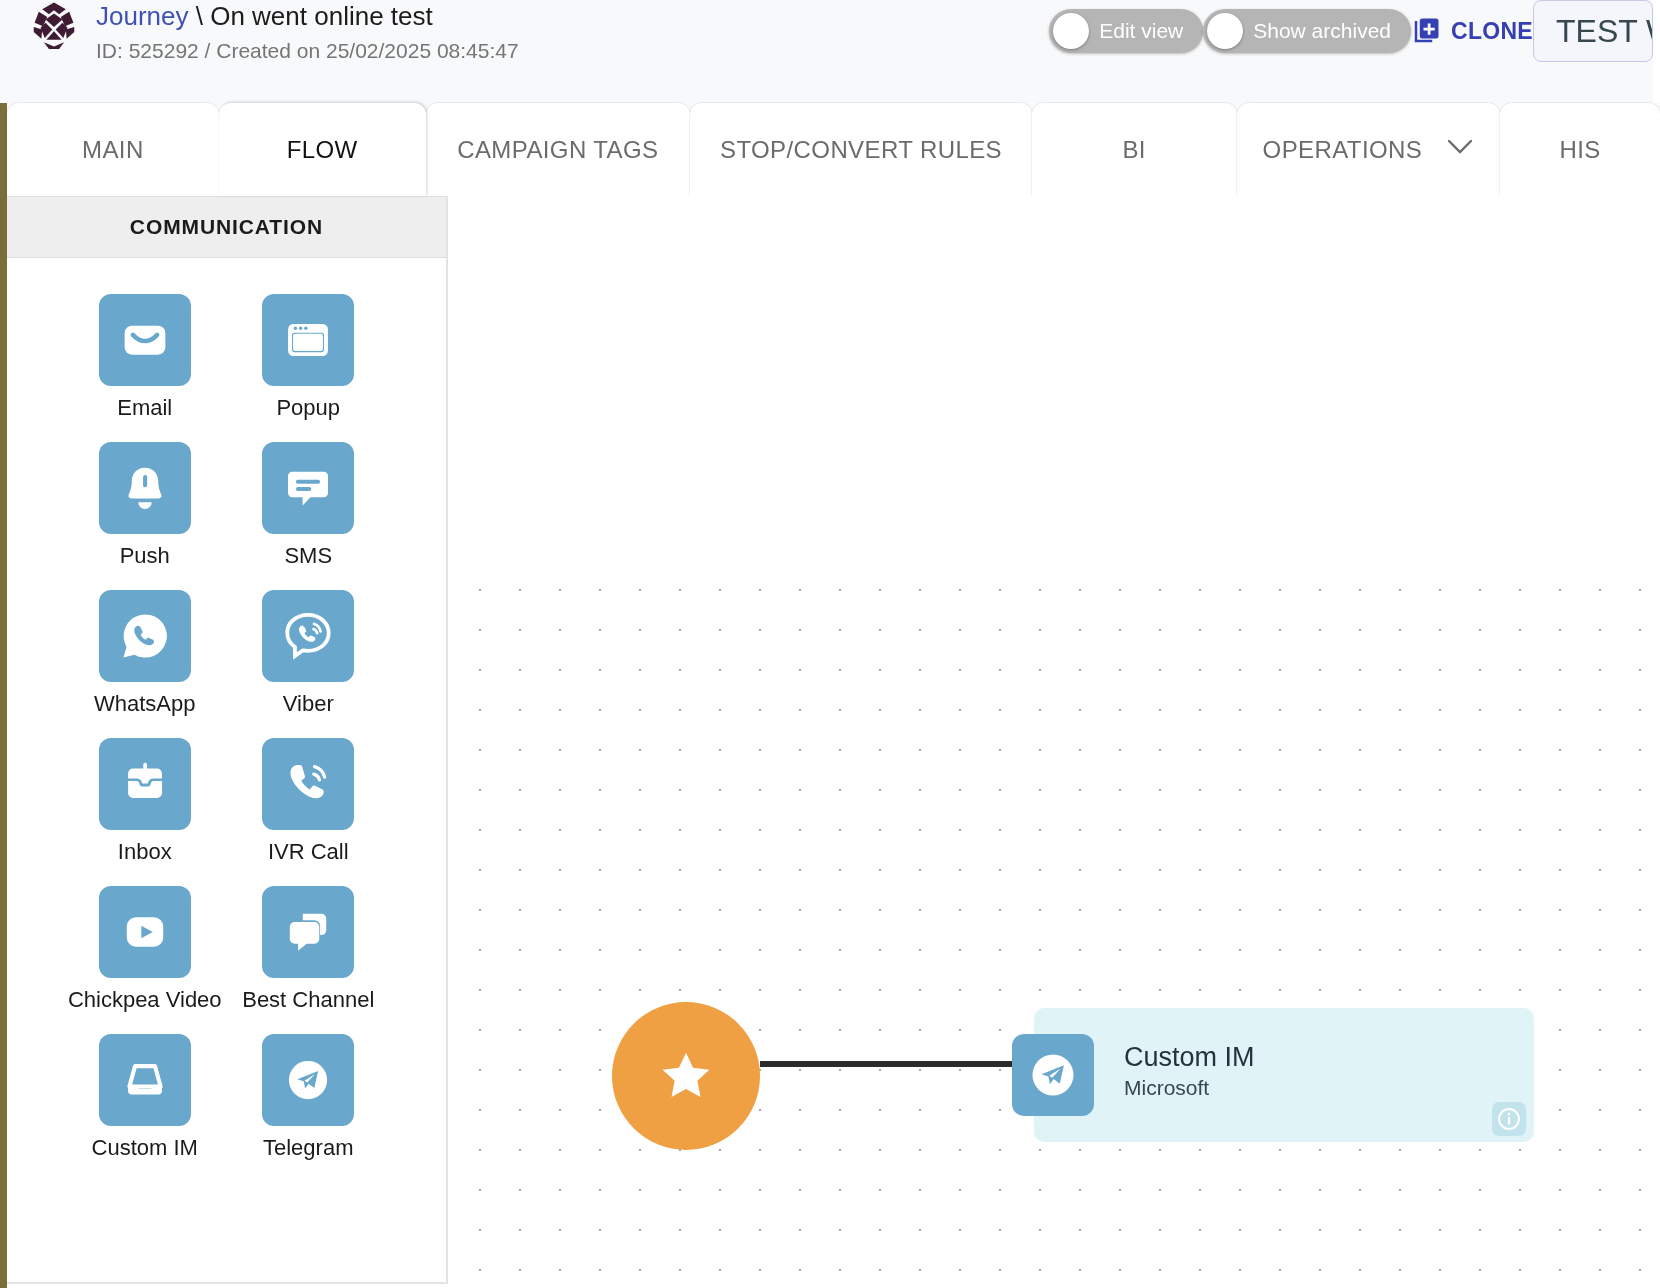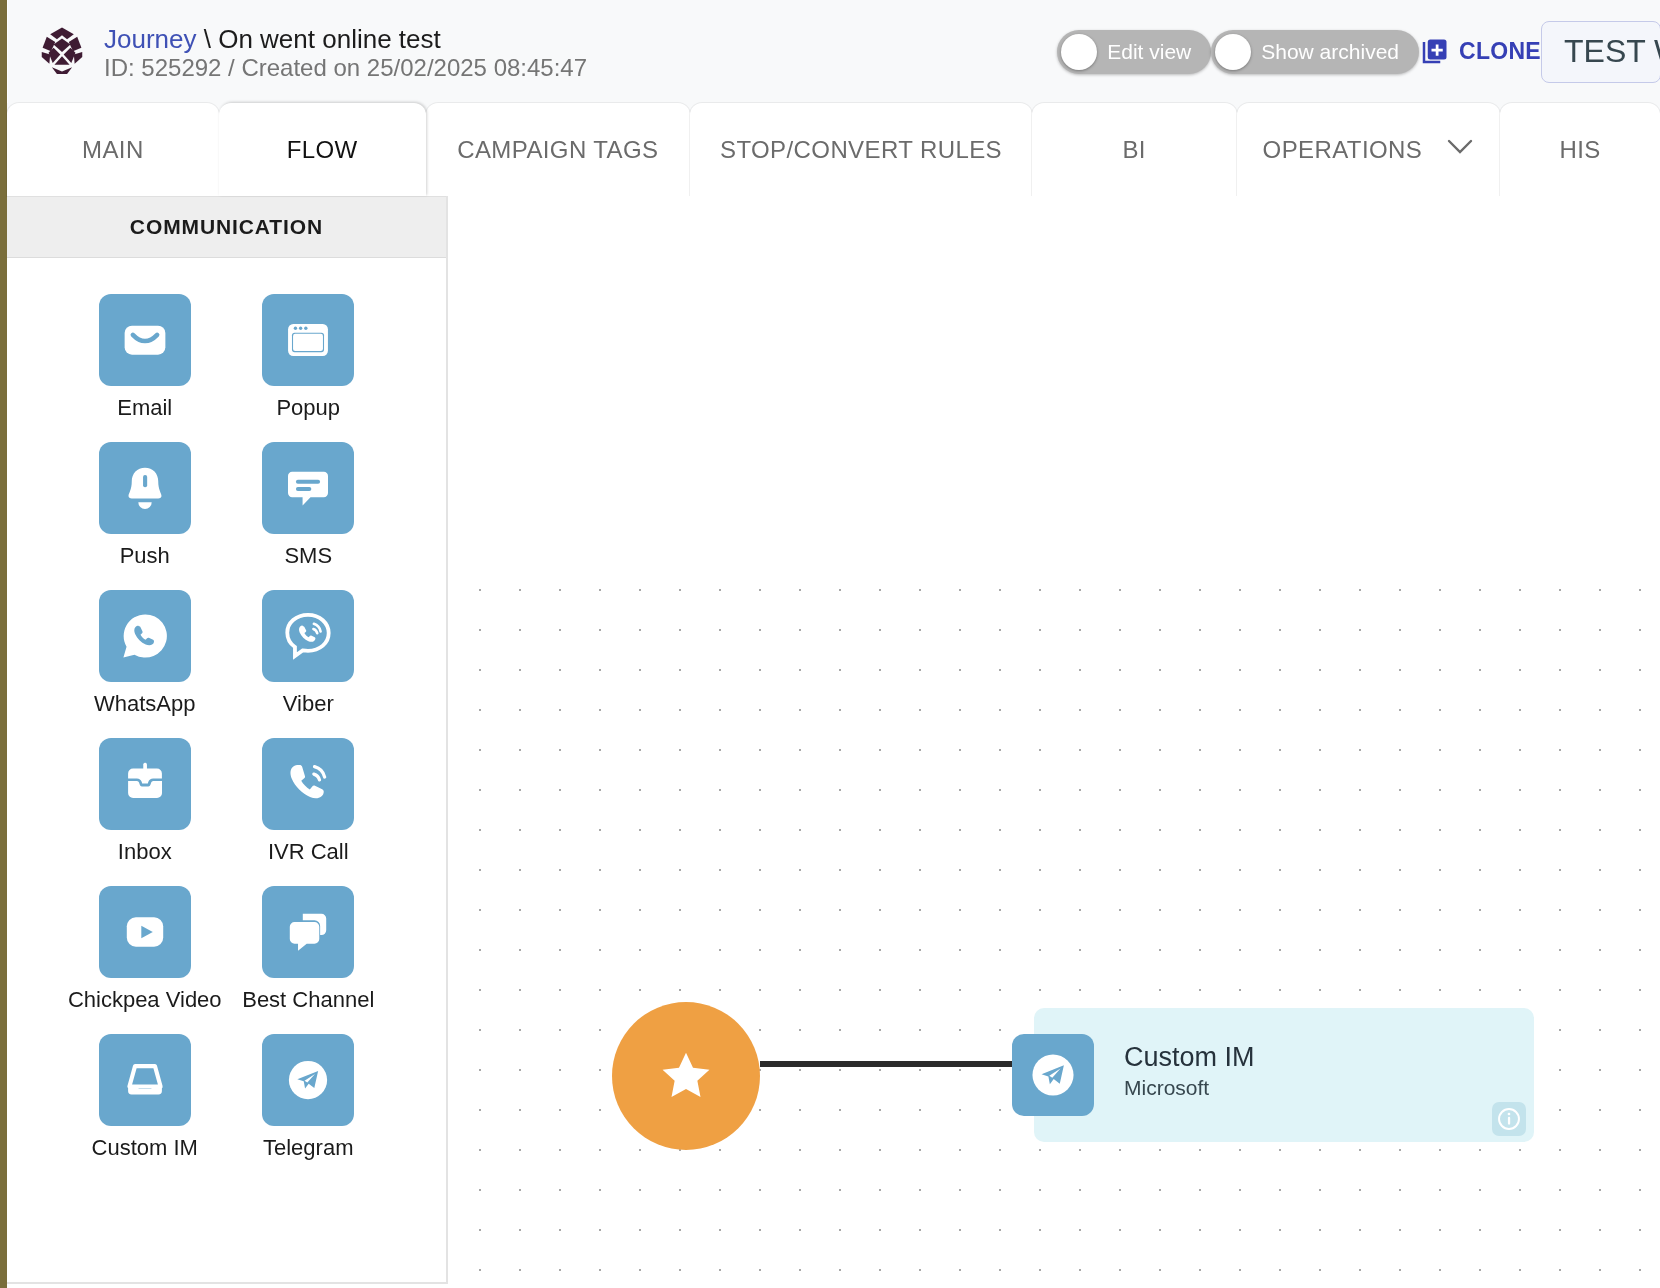--- a/index.html
+++ b/index.html
@@ -12,37 +12,37 @@
   #app { position: relative; width: 1660px; height: 1288px; }
 
   
   .left-strip {
     position: absolute; left: 0; top: 0; width: 7px; height: 1288px;
     background: #7a6e3b;
   }
 
   
   .header {
-    position: absolute; left: 8px; top: 0; width: 1653px; height: 103px;
+    position: absolute; left: 0; top: 0; width: 1653px; height: 103px;
     background: #f8f9fa;
-    display: flex; align-items: center;
+    display: flex; align-items: flex-start;
   }
   .logo-wrap {
     width: 72px; display: flex; align-items: center; justify-content: center;
     margin-left: 18px;
   }
   .title-block { margin-left: 6px; }
   .title-line-1 {
     font-size: 26px; color: #1c1c1c; white-space: nowrap;
     line-height: 32px;
   }
   .title-line-1 .crumb-link { color: #3f51b5; }
   .title-line-1 .crumb-sep { color: #1c1c1c; }
   .title-line-2 {
-    font-size: 24px; color: #757575; white-space: nowrap;
+    font-size: 21px; color: #757575; margin-top: 6px; white-space: nowrap;
     line-height: 26px;
   }
 
   .header-actions {
     margin-left: auto; display: flex; align-items: center; 
     padding-right: 0;
   }
   
   .toggle {
     display: flex; align-items: center;

